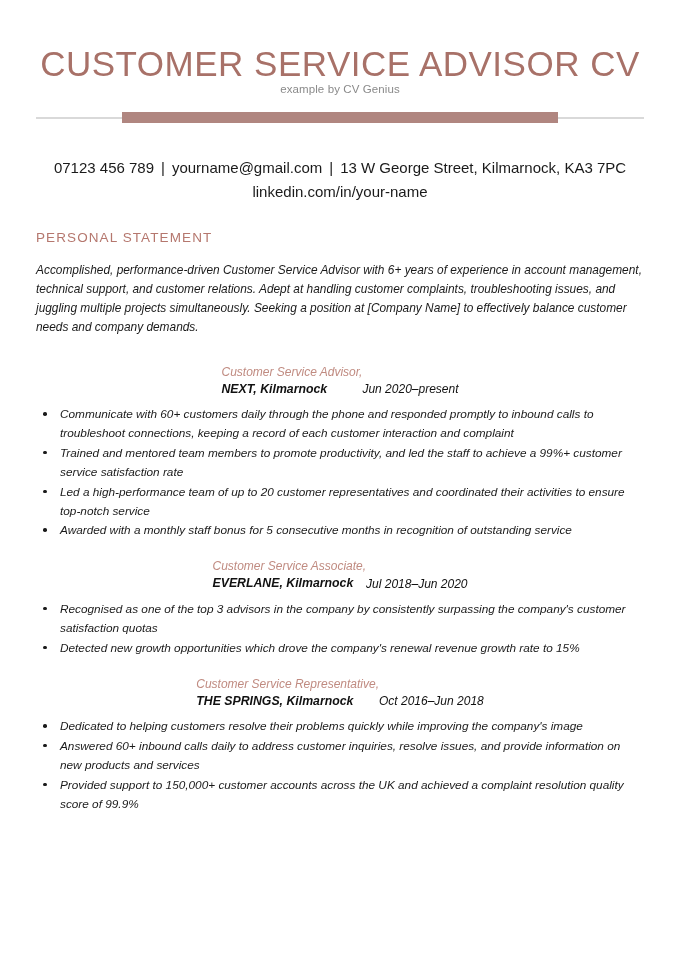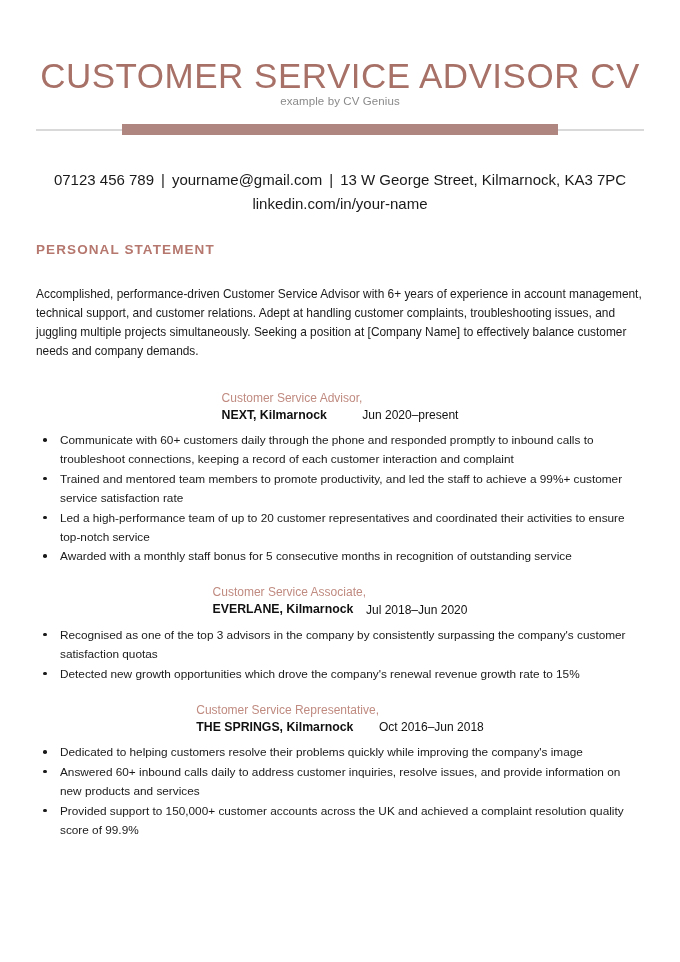--- a/index.html
+++ b/index.html
@@ -14,21 +14,21 @@
     font-family: "Liberation Sans", sans-serif;
     color: #1a1a1a;
     overflow: hidden;
   }
   .page {
     position: relative;
     width: 680px;
     height: 962px;
     background: #ffffff;
     box-sizing: border-box;
-    padding: 12px 36px;
+    padding: 0 36px;
   }
 
   
   .header {
     padding-top: 44px;
     text-align: center;
   }
   .cv-title {
     font-size: 35px;
     font-weight: 400;
@@ -80,28 +80,29 @@
     padding: 0 7px;
     color: #1a1a1a;
   }
 
   
   .section {
     margin-top: 26px;
   }
   .section-heading {
     font-size: 13.5px;
-    font-weight: 700;
+    font-weight: 400;
     letter-spacing: 1.1px;
     color: #b5776e;
     margin: 0;
     text-transform: uppercase;
   }
   .section-body {
-    margin-top: 28px;
+    margin-top: 16px;
+    font-style: italic;
   }
   .summary {
     font-size: 11.9px;
     line-height: 1.62;
     color: #1a1a1a;
     margin: 0;
     text-align: left;
   }
 
   

